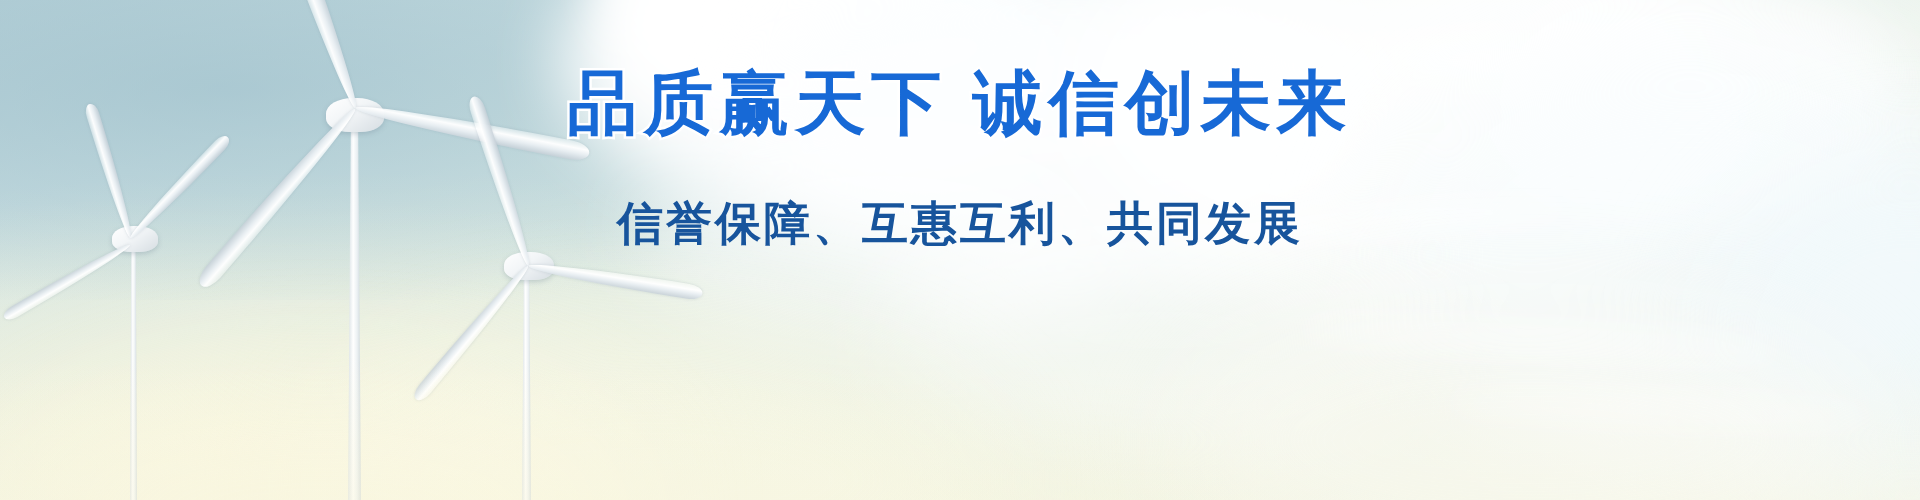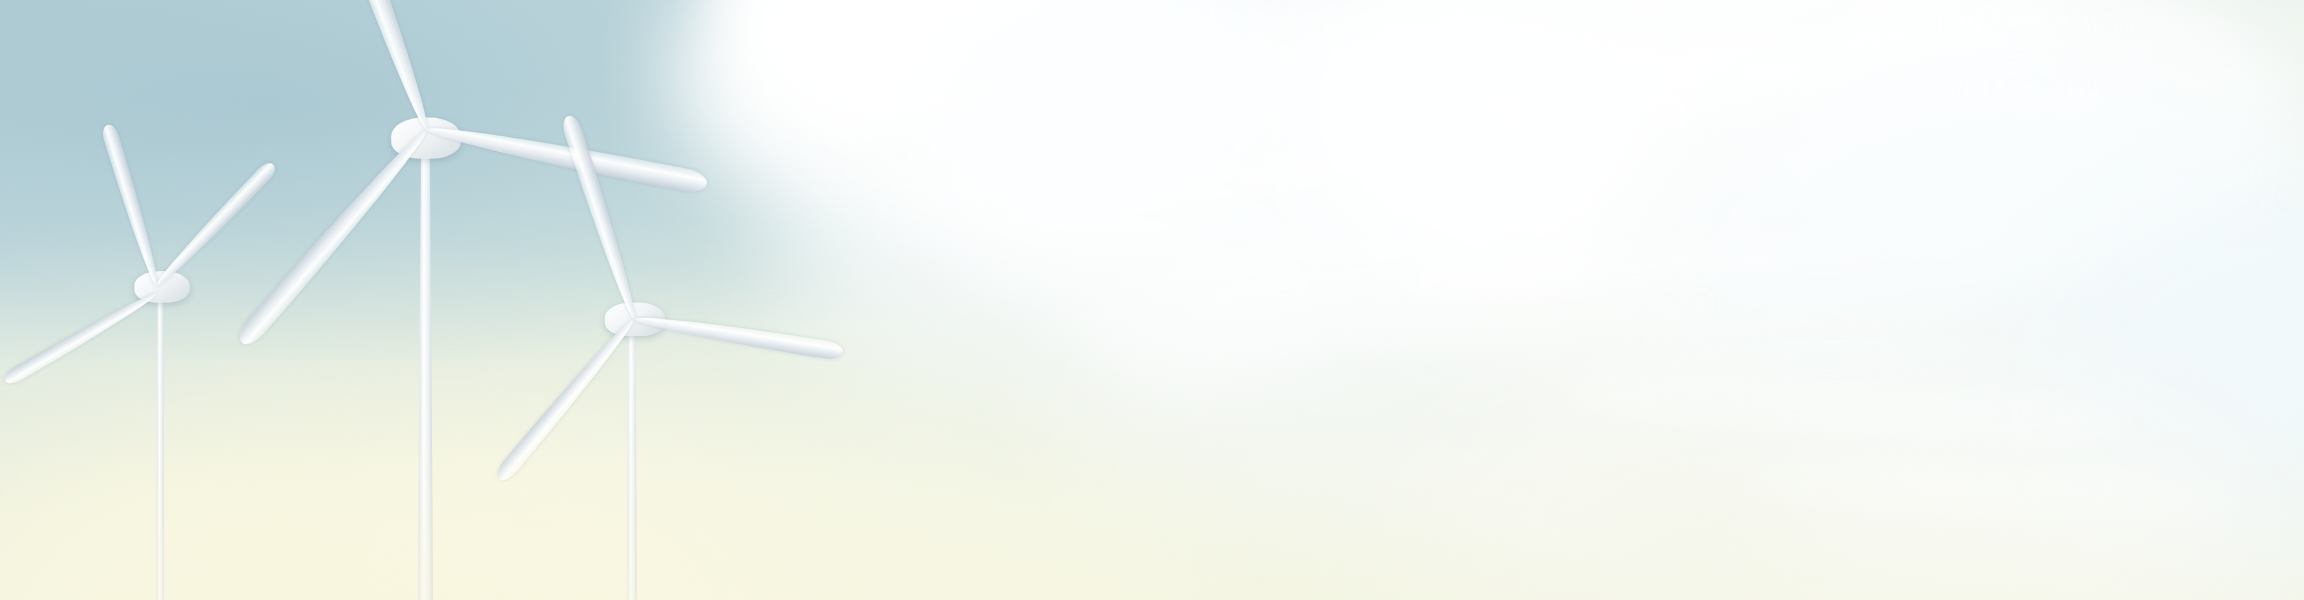--- a/index.html
+++ b/index.html
@@ -197,15 +197,17 @@
     <div class="mast" style="left:142px; top:268px; width:9px; height:234px; clip-path:polygon(20% 0%, 80% 0%, 100% 100%, 0% 100%);"></div>
     <div class="hub" style="left:124px; top:252px; width:50px; height:28px;"></div>
     <div class="blade" style="left:141px; top:88px; width:15px; height:178px; transform-origin:50% 100%; transform:rotate(-18deg);"></div>
     <div class="blade" style="left:141px; top:90px; width:15px; height:176px; transform-origin:50% 100%; transform:rotate(99deg);"></div>
     <div class="blade" style="left:141px; top:92px; width:14px; height:174px; transform-origin:50% 100%; transform:rotate(-140deg);"></div>
   </div>
 
   <div class="vignette"></div>
 
   <div class="text-block">
+    <div class="headline-cn">品质赢天下  诚信创未来</div>
+    <div class="headline-cn2">信誉保障、互惠互利、共同发展</div>
   </div>
 
 </div>
 
 </body></html>

